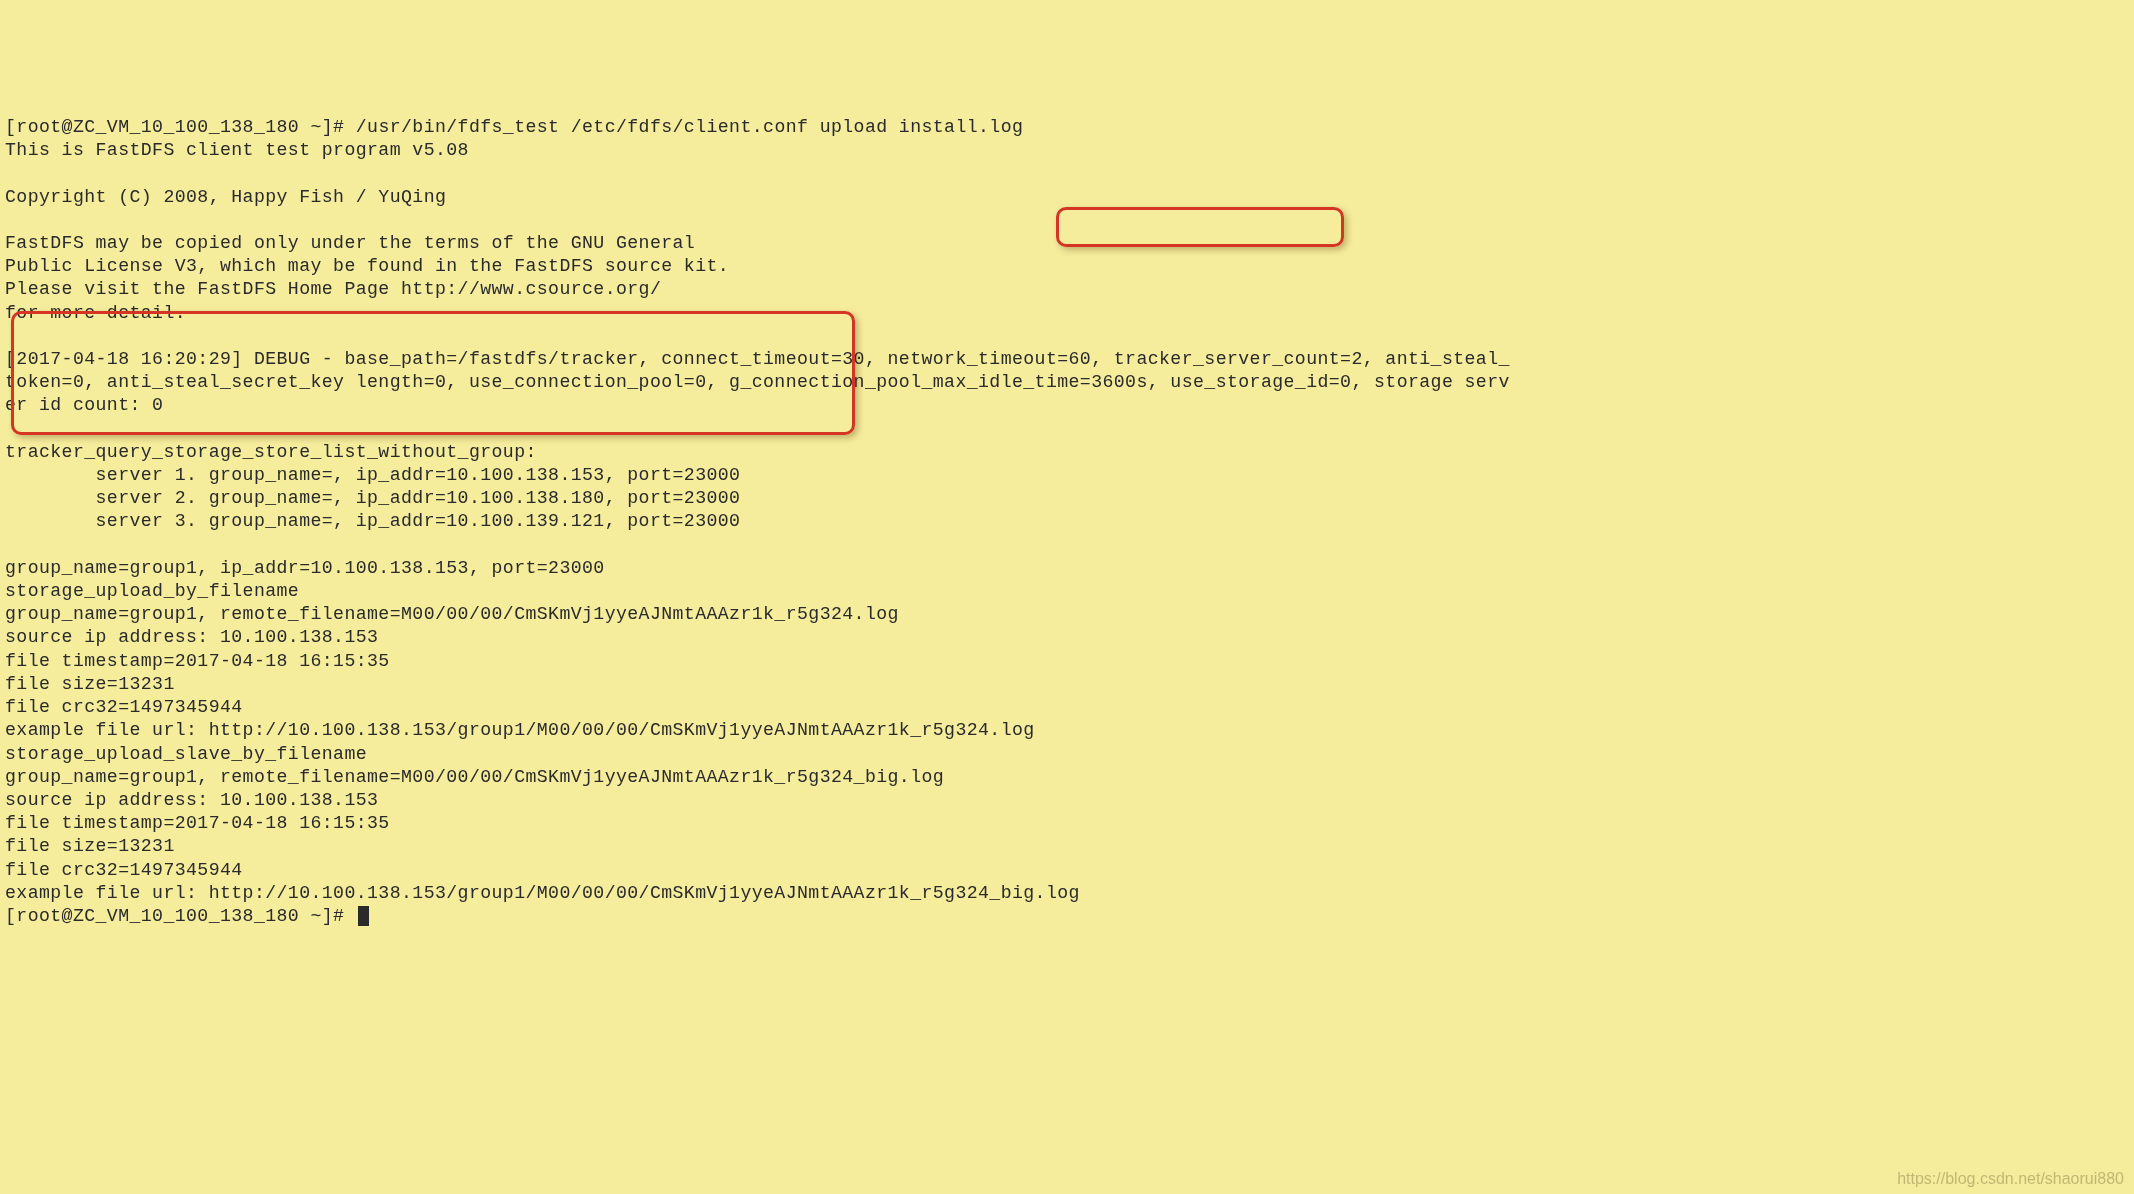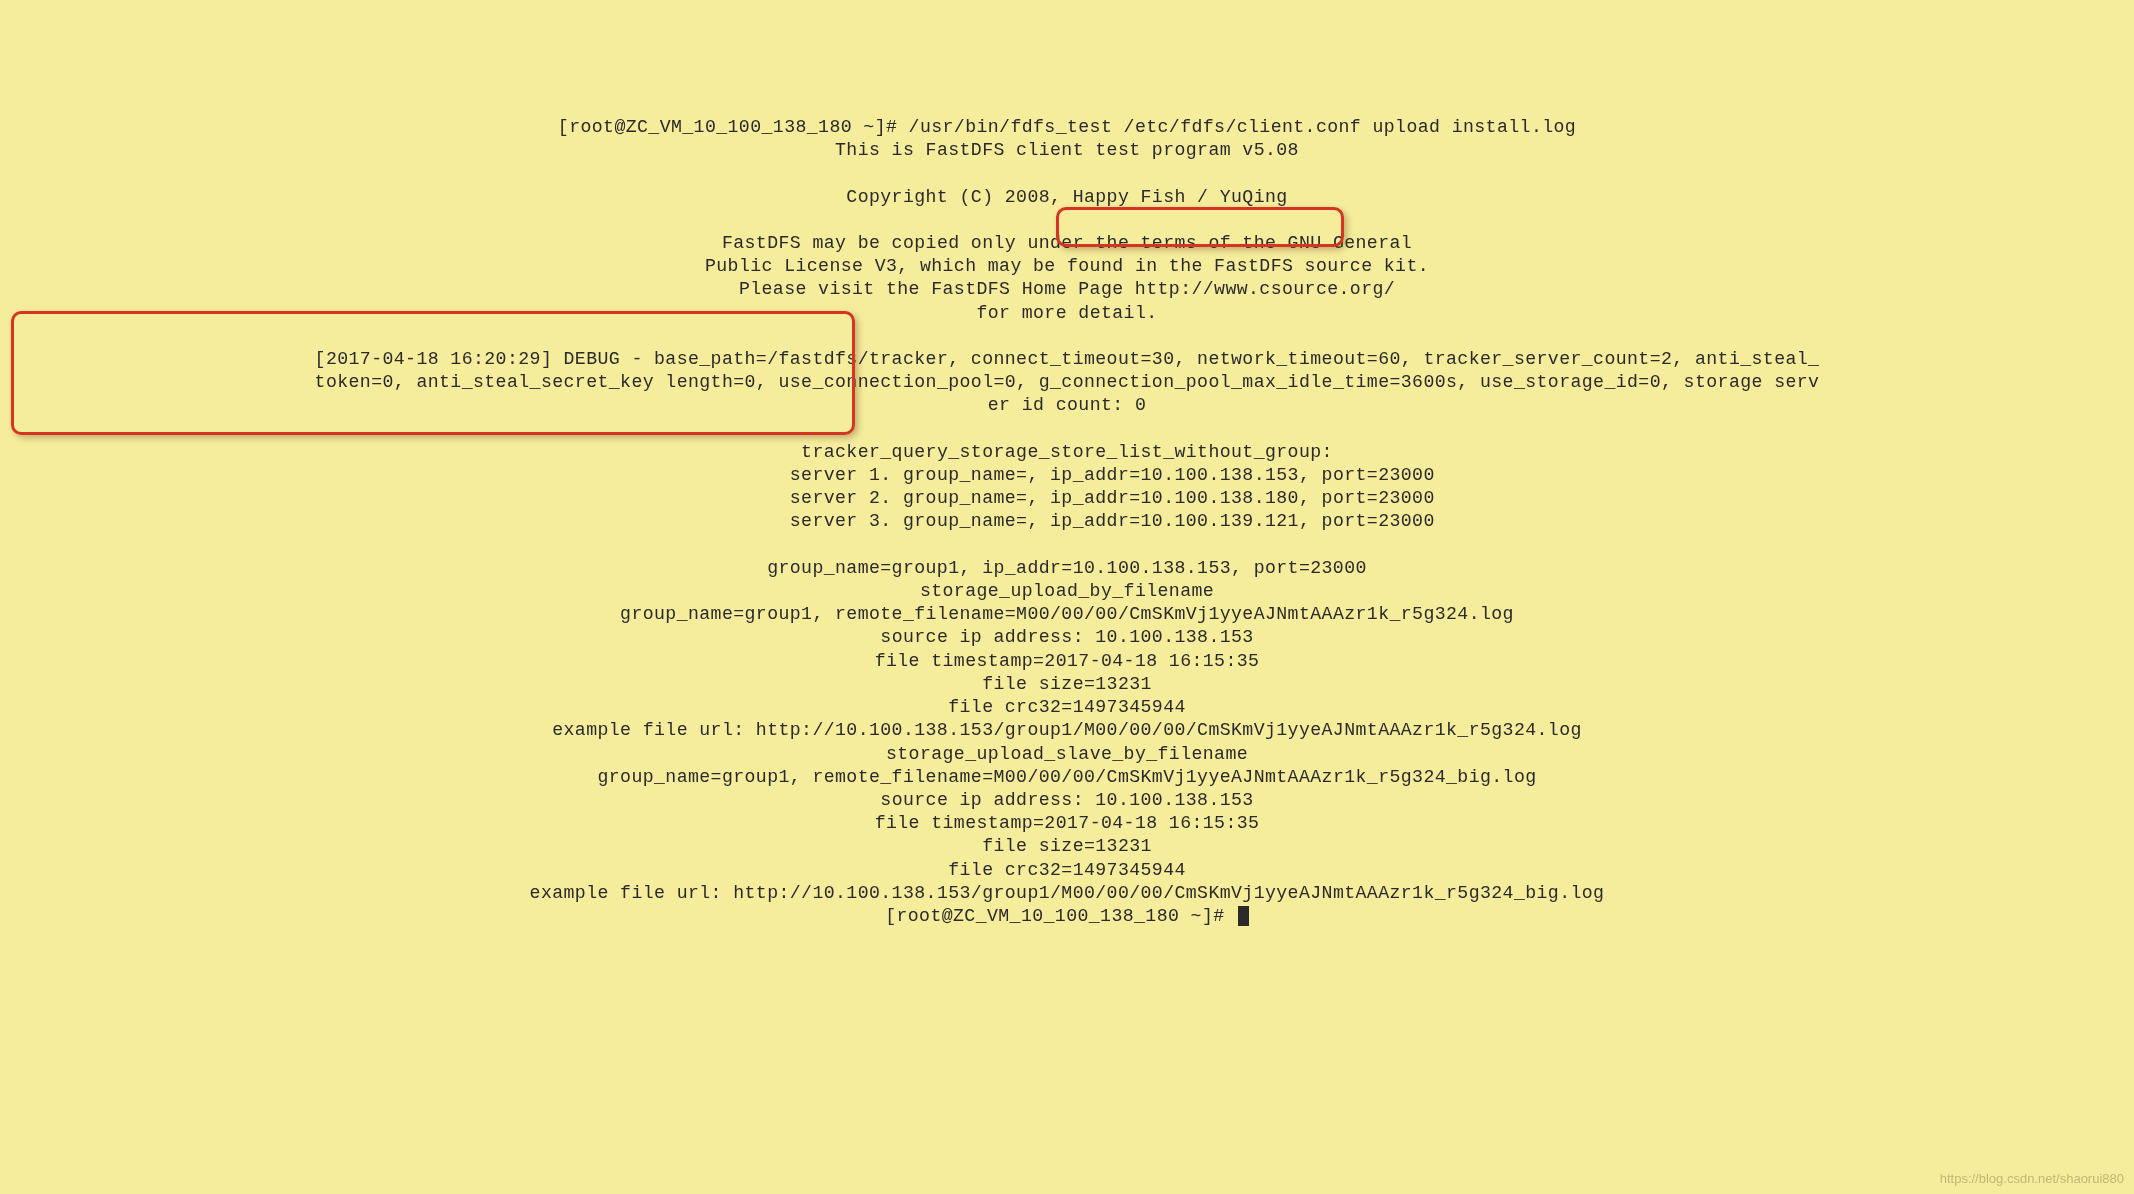--- a/index.html
+++ b/index.html
@@ -1,19 +1,18 @@
 <!DOCTYPE html>
 <html><head>
   <meta charset="utf-8">
   <style>
     * {
       margin: 0;
       padding: 0;
       box-sizing: border-box;
-      text-align: center;
     }
     body {
       background-color: #f5ec9c;
       font-family: "Menlo", "Monaco", "Courier New", monospace;
       font-size: 18.2px;
       line-height: 23.2px;
       color: #2a2a2a;
       padding: 0;
       white-space: pre;
       overflow: hidden;
@@ -47,21 +46,21 @@
       width: 11px;
       height: 20px;
       background-color: #2a2a2a;
       vertical-align: text-bottom;
       margin-left: 2px;
     }
     .watermark {
       position: absolute;
       bottom: 4px;
       right: 10px;
-      font-size: 13px;
+      font-size: 16px;
       color: rgba(130, 120, 70, 0.45);
       font-family: Arial, sans-serif;
       letter-spacing: 0;
     }
   </style>
 </head>
 <body>
 
 
 

